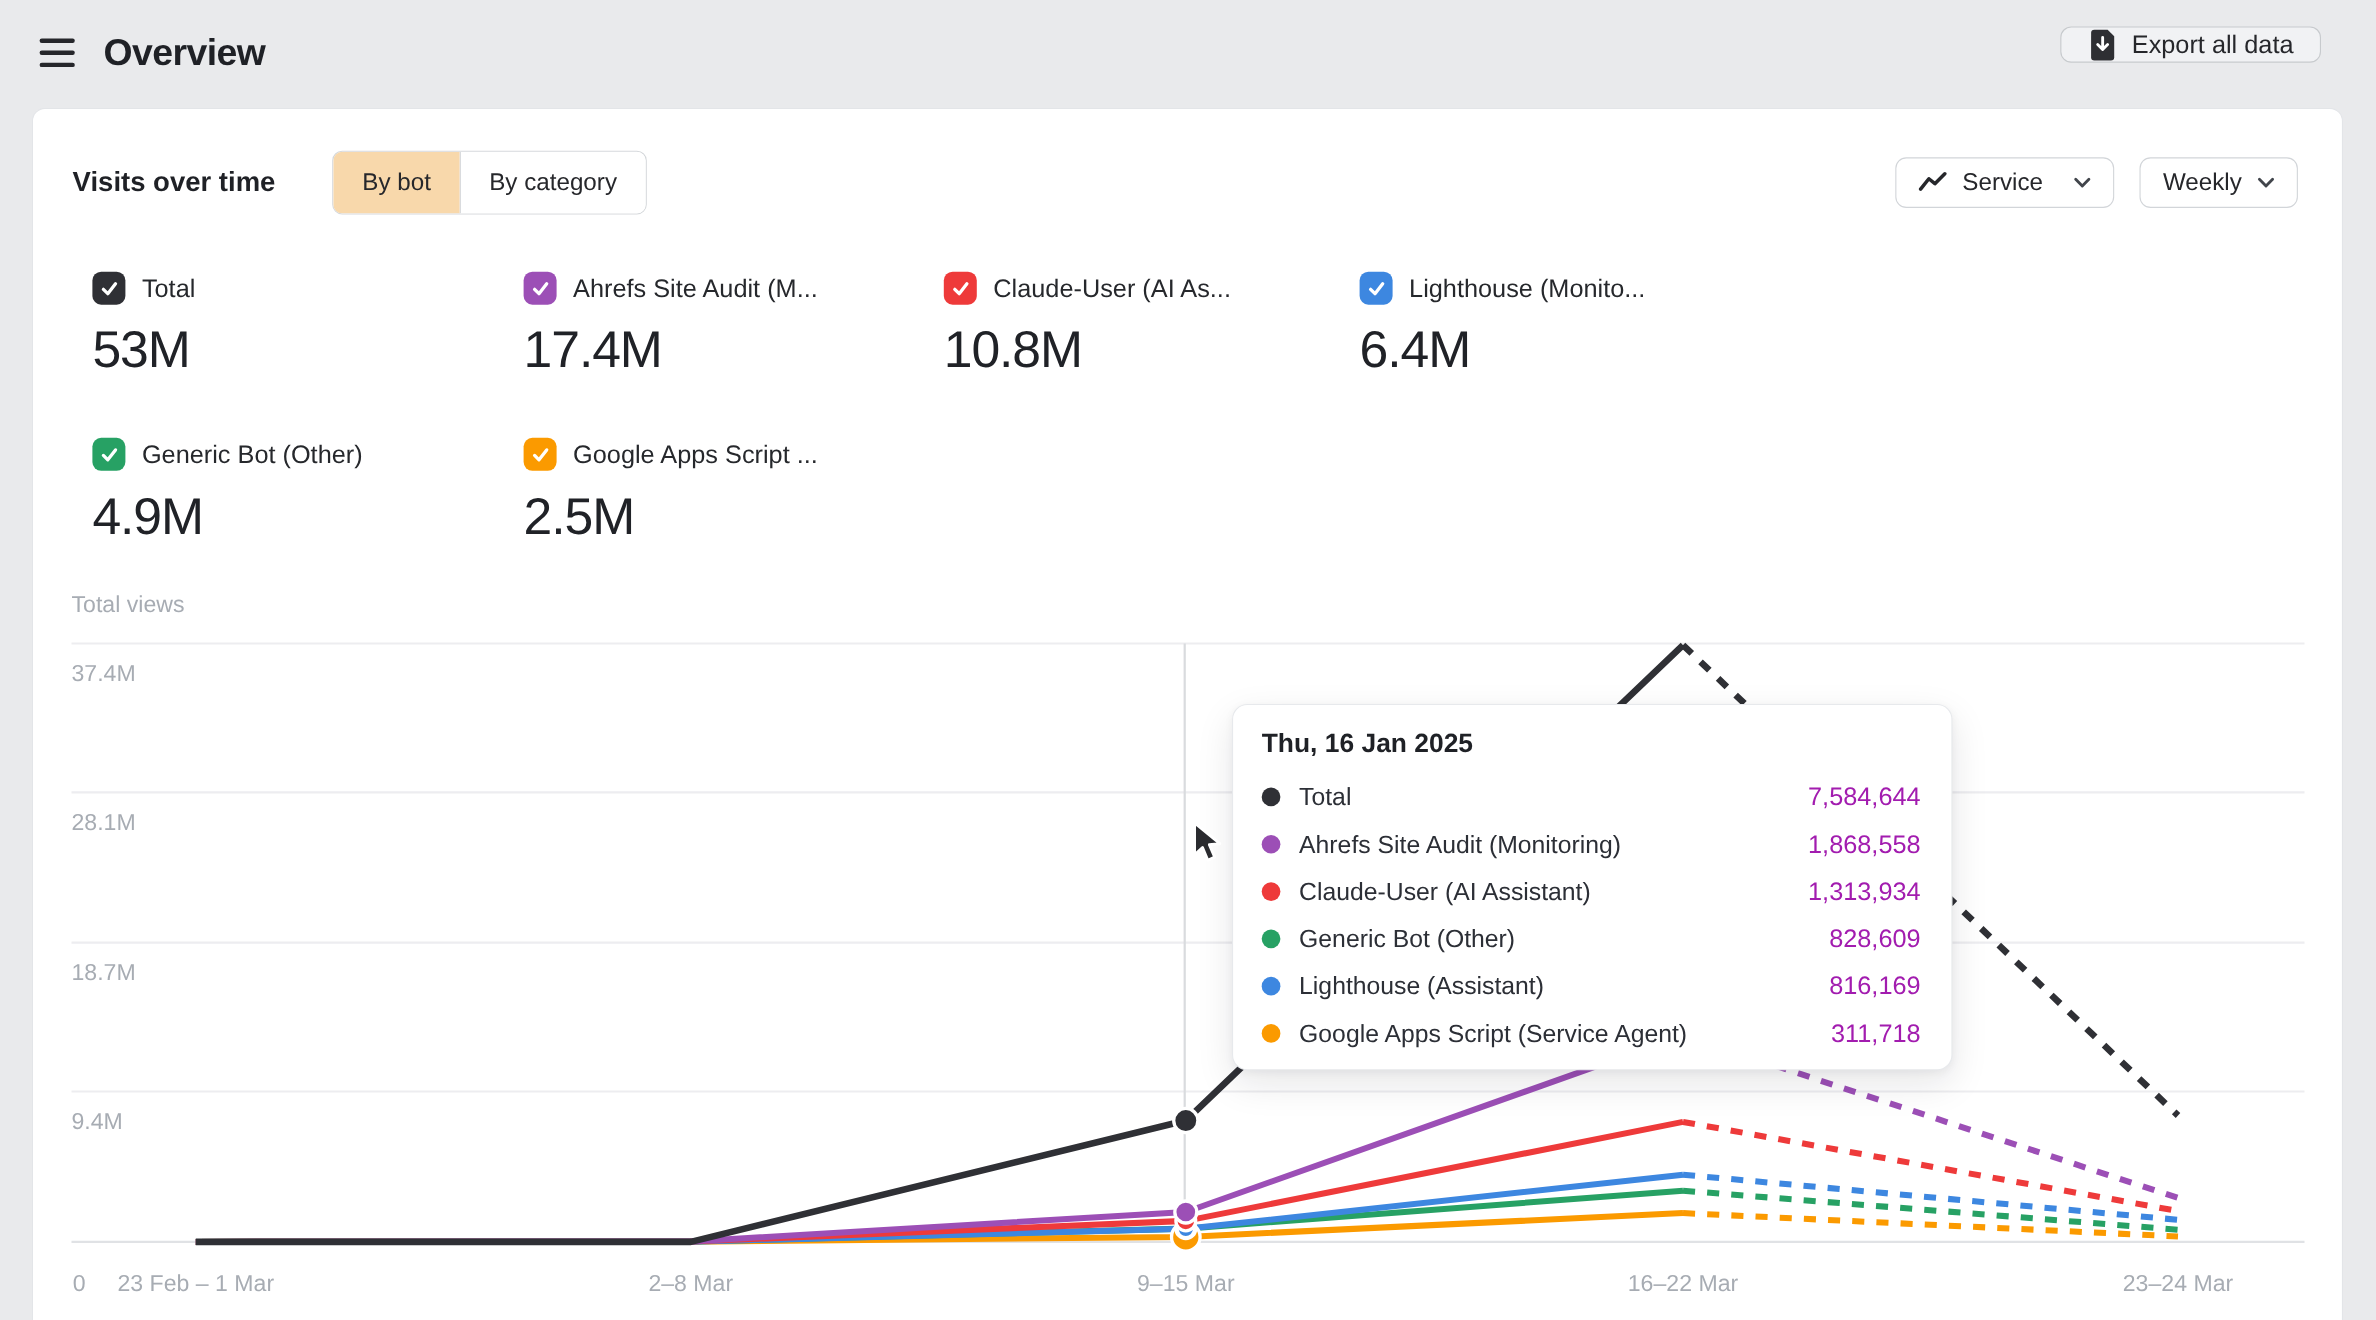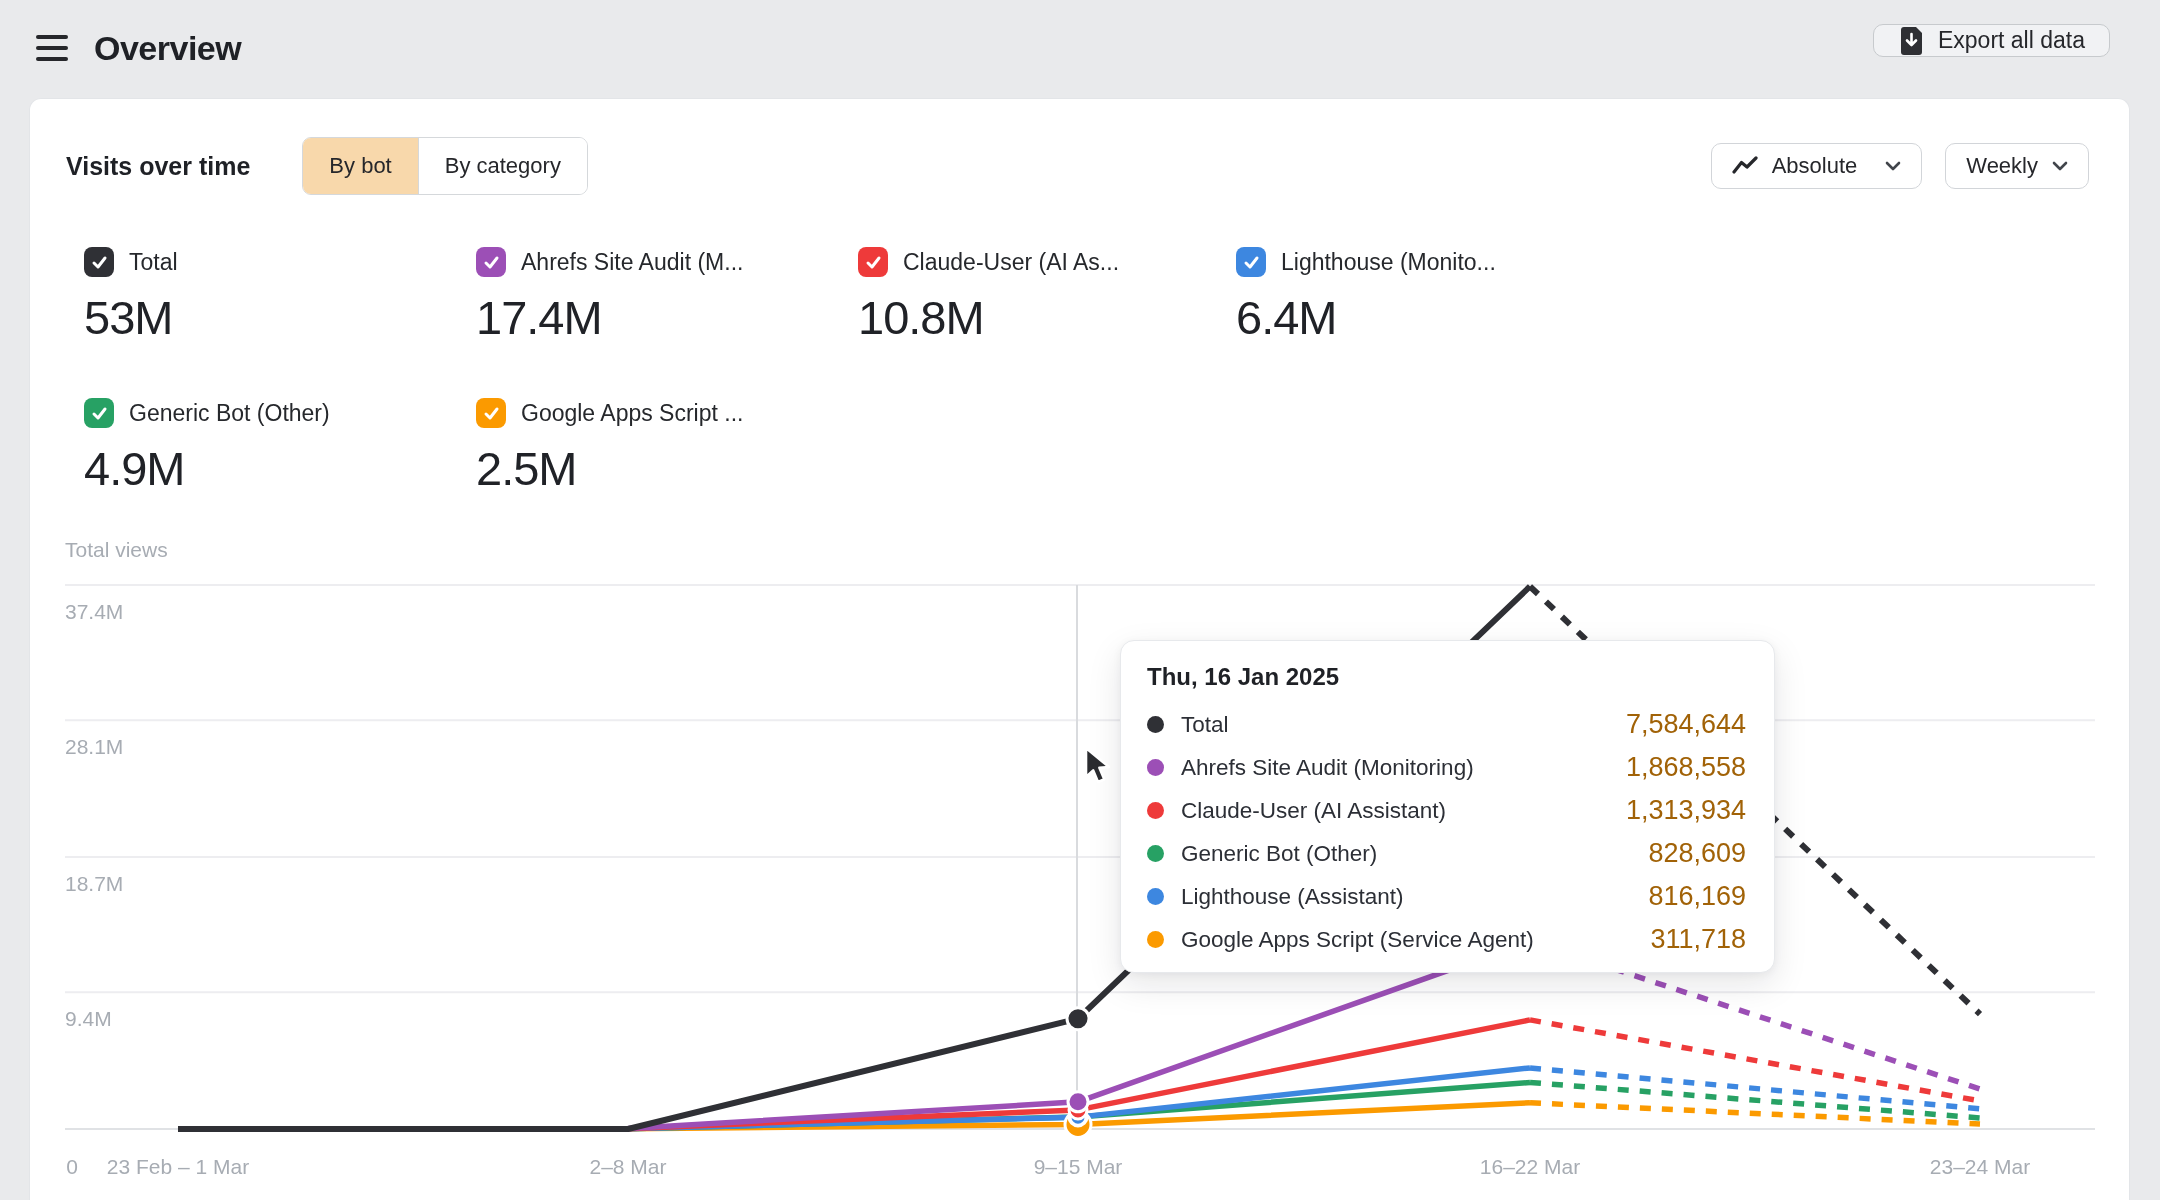--- a/index.html
+++ b/index.html
@@ -54,21 +54,21 @@
   .tooltip{
     position:absolute;left:1120px;top:640px;width:655px;height:333px;box-sizing:border-box;
     background:#fff;border:1px solid #e7e9ec;border-radius:14px;
     box-shadow:0 12px 34px rgba(20,24,31,.10), 0 2px 8px rgba(20,24,31,.05);
     padding:22px 28px 18px 26px;z-index:5;
   }
   .tooltip-title{font-size:24px;font-weight:700;color:#1f2126;margin-bottom:12px;}
   .t-row{display:flex;align-items:center;height:43px;}
   .t-dot{width:17px;height:17px;border-radius:50%;margin-right:17px;flex:0 0 auto;}
   .t-label{font-size:22.5px;color:#2c2f36;}
-  .t-val{margin-left:auto;font-size:27px;color:#a16207;}
+  .t-val{margin-left:auto;font-size:23px;color:#a21caf;}
   .cursor{position:absolute;left:1083px;top:746px;z-index:9;pointer-events:none;}
 </style>
 </head>
 <body>
 
 <div class="topbar">
   <div class="hamburger">
     <span></span>
       <span></span>
       <span></span>
@@ -92,21 +92,21 @@
       <div class="seg active">By bot</div>
       <div class="seg">By category</div>
     </div>
 
     <div class="spacer"></div>
 
     <div class="dropdown">
       <svg width="26" height="20" viewBox="0 0 26 20">
         <polyline points="2,16 9.5,6.5 15,11 24,2" fill="none" stroke="#26272b" stroke-width="3.2" stroke-linecap="round" stroke-linejoin="round"></polyline>
       </svg>
-      <span>Absolute</span>
+      <span>Service</span>
       <svg width="16" height="10" viewBox="0 0 16 10" style="margin-left:14px">
         <polyline points="2,2 8,8 14,2" fill="none" stroke="#41454b" stroke-width="2.6" stroke-linecap="round" stroke-linejoin="round"></polyline>
       </svg>
     </div>
 
     <div class="dropdown">
       <span>Weekly</span>
       <svg width="16" height="10" viewBox="0 0 16 10">
         <polyline points="2,2 8,8 14,2" fill="none" stroke="#41454b" stroke-width="2.6" stroke-linecap="round" stroke-linejoin="round"></polyline>
       </svg>

